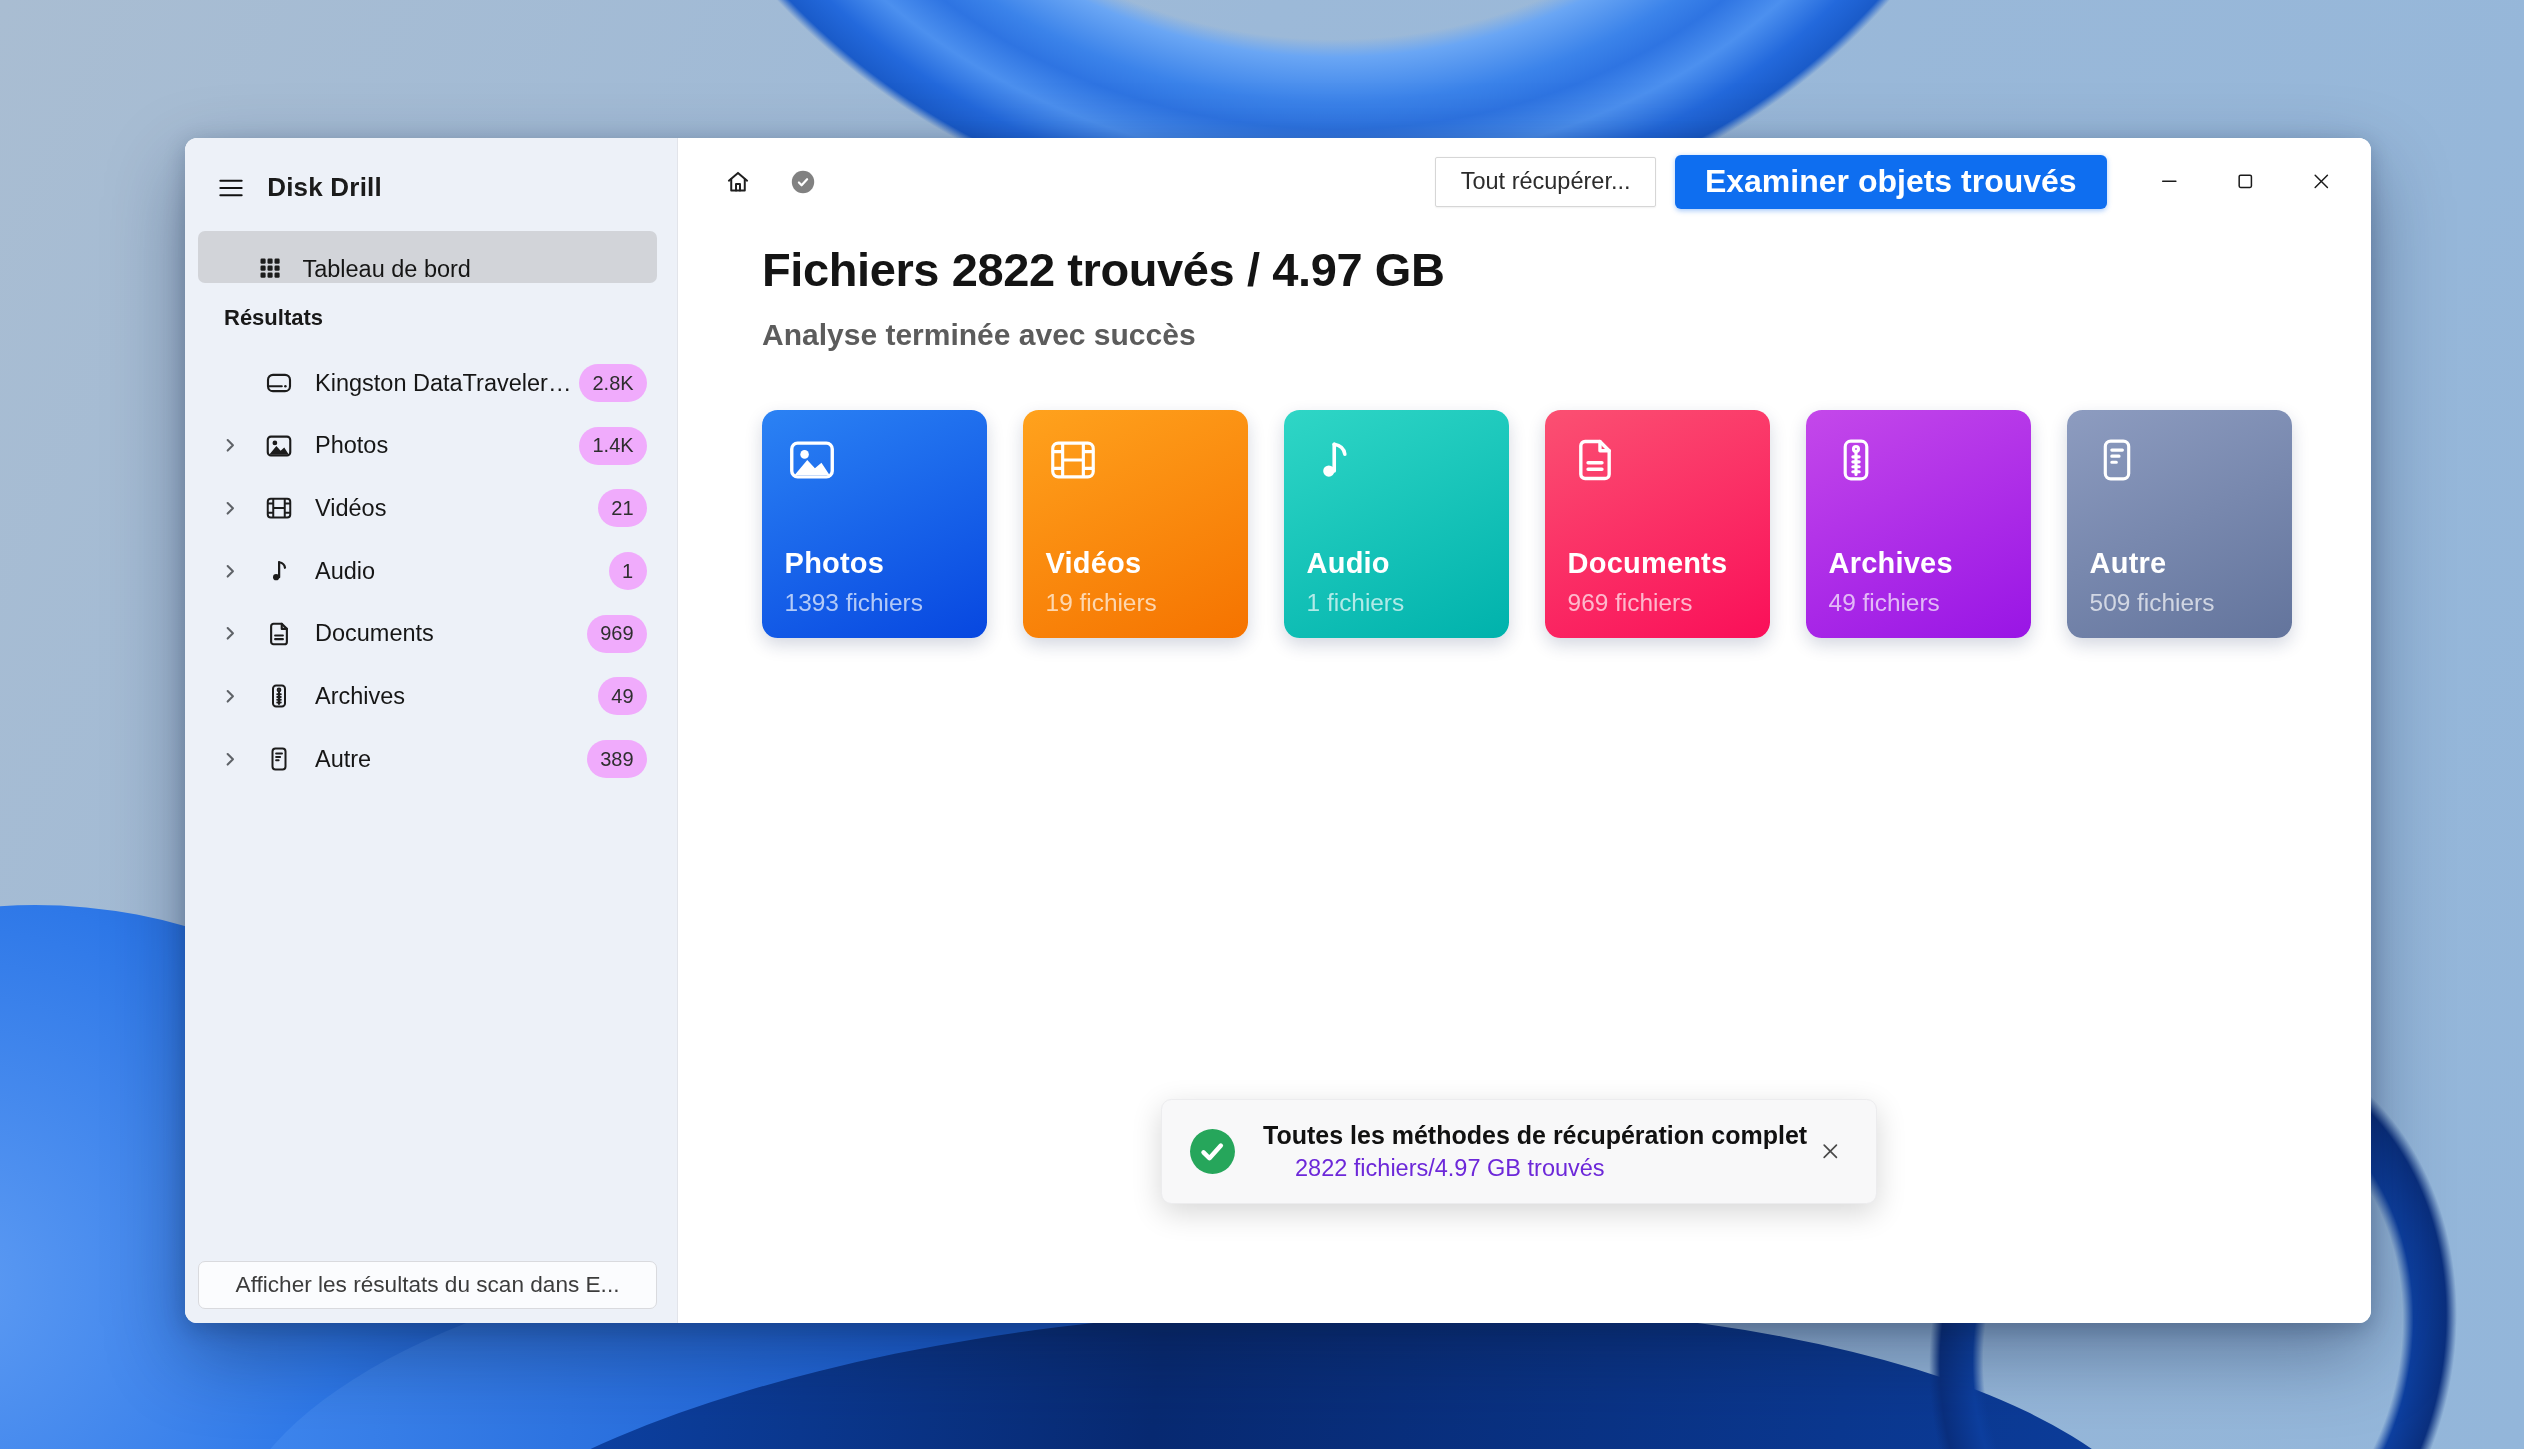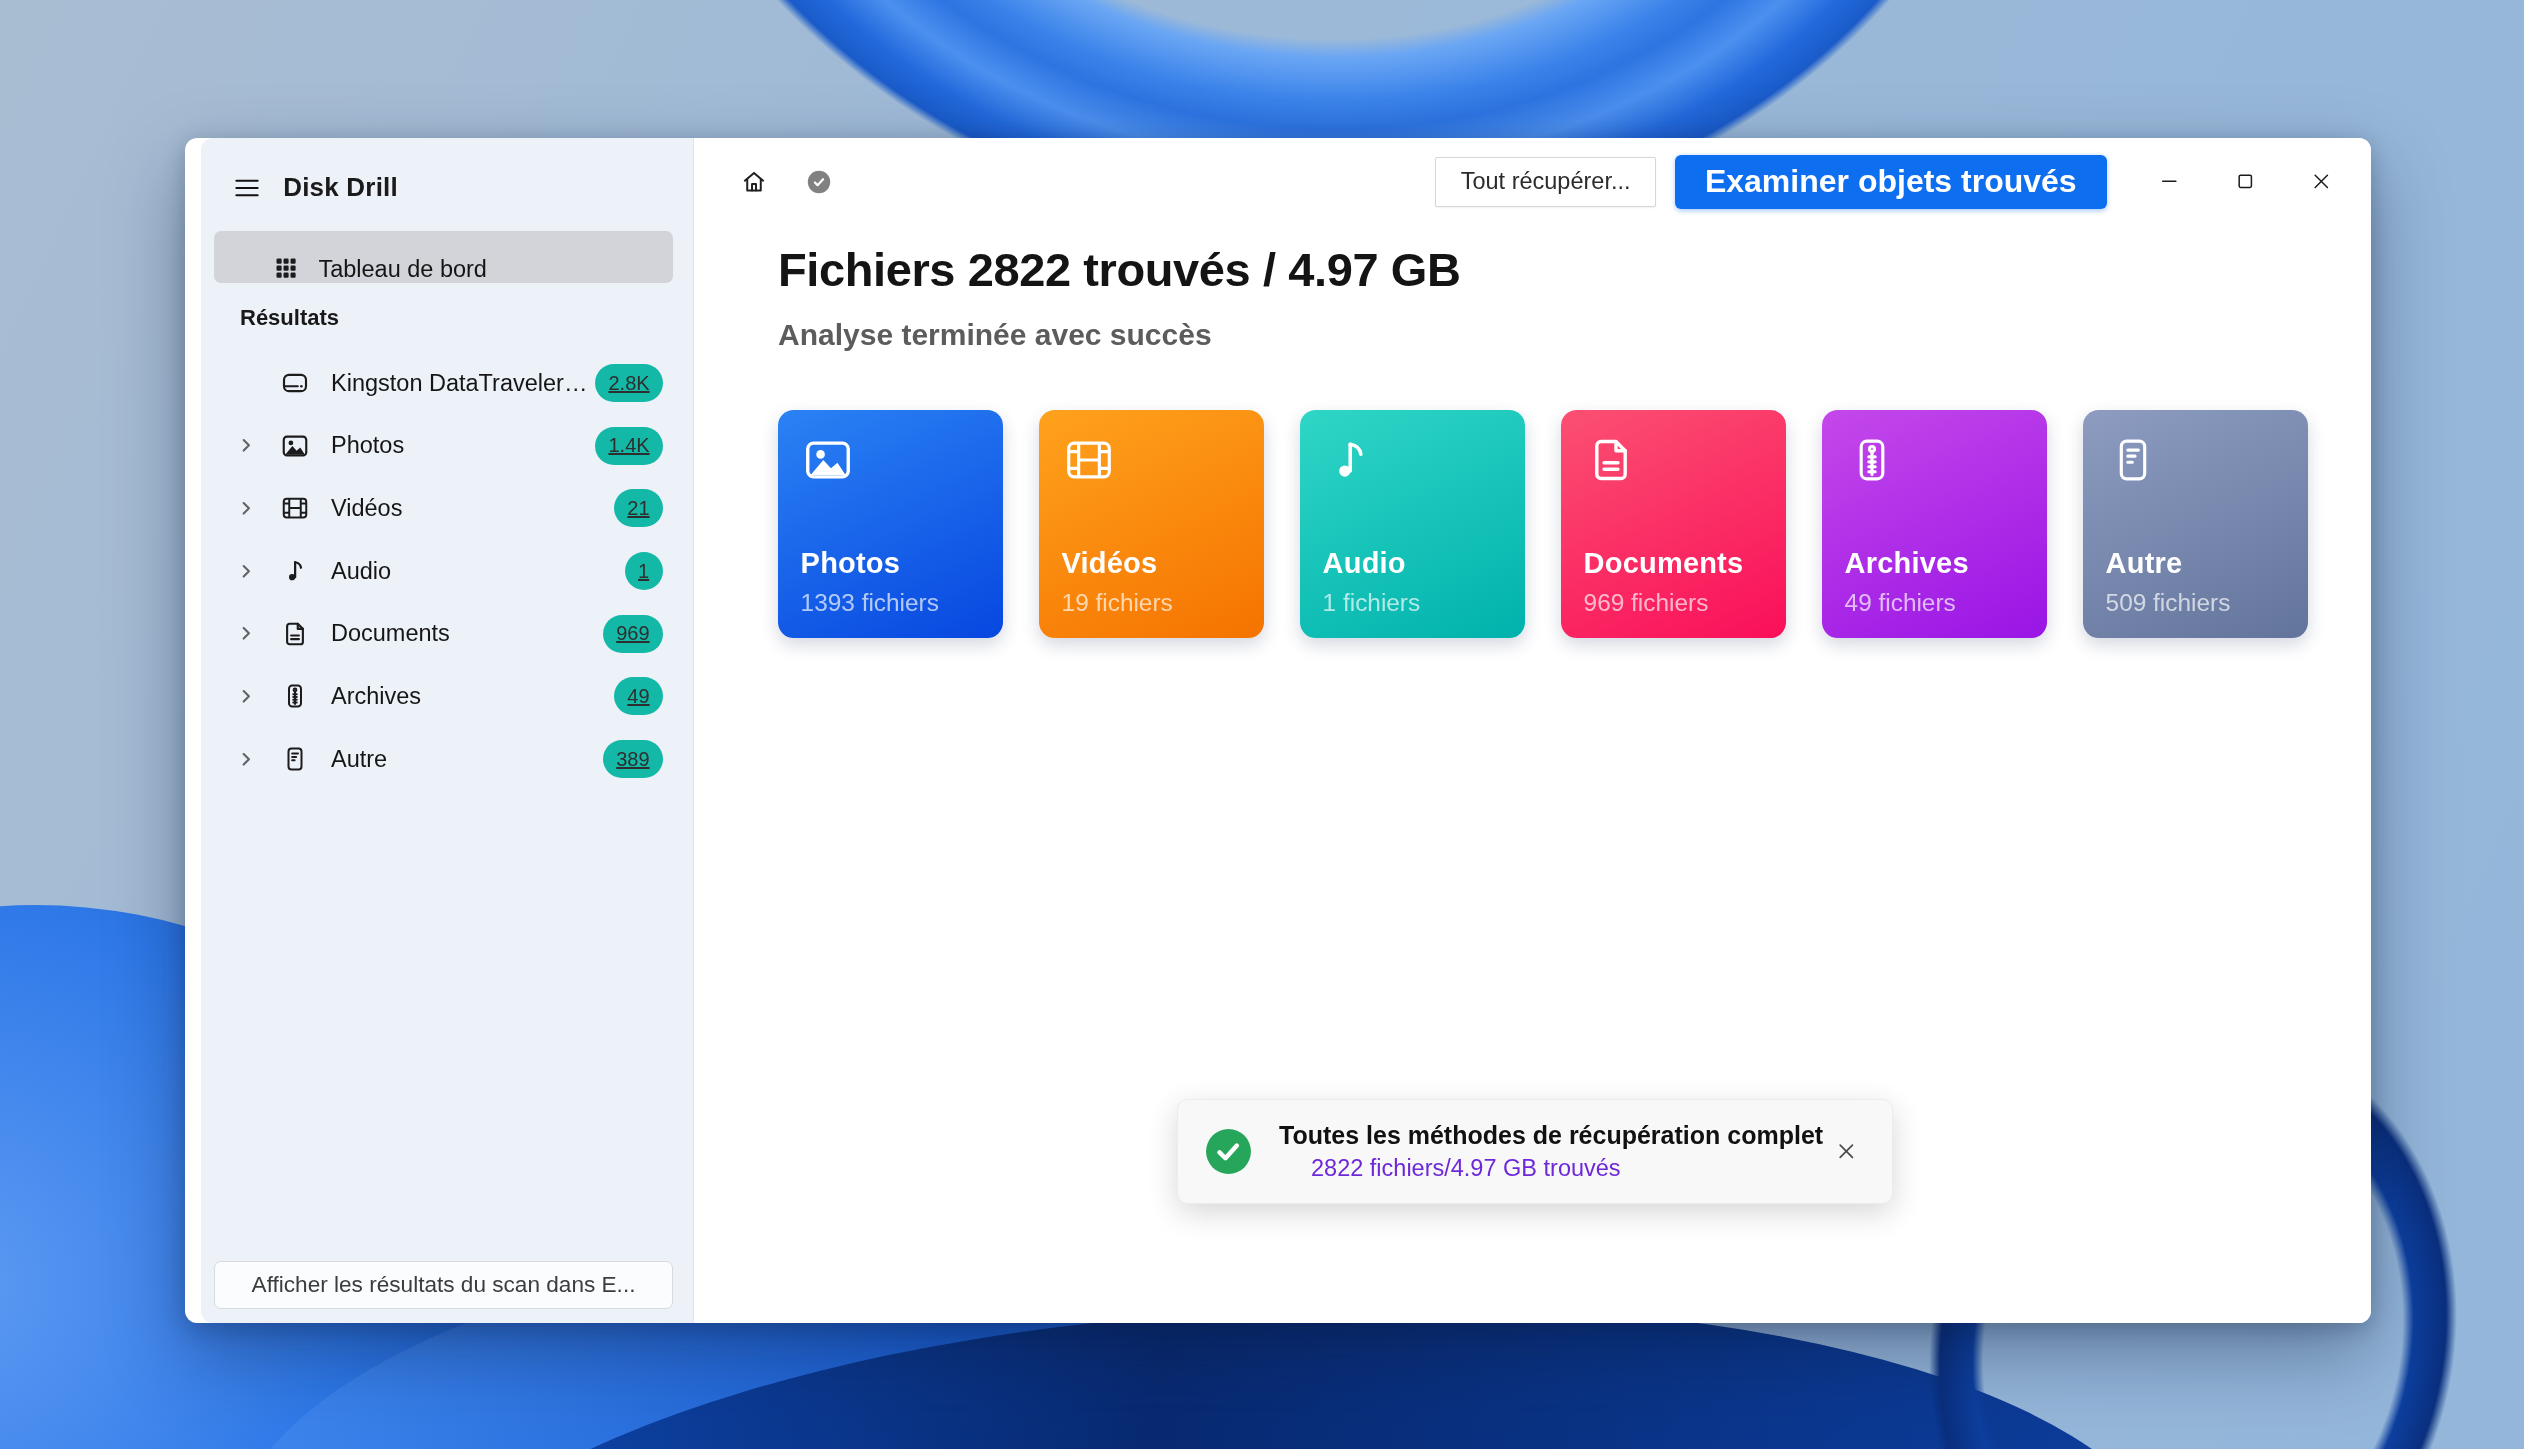--- a/index.html
+++ b/index.html
@@ -41,42 +41,42 @@
   
   .window{
     position:absolute;left:185px;top:138px;width:2186px;height:1185px;
     border-radius:12.2px;display:flex;z-index:10;
     box-shadow:0 31px 78px rgba(10,25,60,.38), 0 5.2px 21px rgba(10,25,60,.22);
     background:#fff;
   }
   
   .sidebar{
     width:492px;min-width:492px;background:#edf1f8;position:relative;
-    border-radius:12.2px 0 0 12.2px;border-right:0.9px solid #e2e4ea;margin-left:16px;
+    border-radius:12.2px 0 0 12.2px;border-right:0.9px solid #e2e4ea;
   }
   .sb-header{position:absolute;left:21px;top:148px;top:22.6px;display:flex;align-items:center;height:54px;}
   .hamburger{width:49px;height:49px;display:flex;align-items:center;justify-content:center;border-radius:7px;cursor:pointer;}
   .sb-title{margin-left:12.2px;font-size:26px;font-weight:700;color:#1b1b1b;letter-spacing:0.2px;}
   .dash-row{
     position:absolute;left:13px;top:93px;width:459px;height:52px;border-radius:7px;
     background:#d2d4d9;display:flex;align-items:flex-end;cursor:pointer;
   }
   .dash-row .dicon{margin-left:57px;width:30px;height:30px;color:#222;}
   .dash-row .dlabel{margin-left:17.4px;font-size:23.5px;color:#151515;}
   .sb-section{position:absolute;left:39px;top:167px;font-size:22px;font-weight:700;color:#191919;}
   .sb-list{position:absolute;left:13px;top:218px;width:459px;display:flex;flex-direction:column;gap:8.7px;}
   .srow{height:54px;display:flex;align-items:center;border-radius:7px;cursor:pointer;position:relative;}
   .chev{width:26px;height:26px;margin-left:19px;color:#5f6368;display:flex;align-items:center;justify-content:center;}
   .chev svg{width:22.6px;height:22.6px;}
   .sicon{width:30px;height:30px;margin-left:21px;color:#1c1c1c;}
   .slabel{margin-left:21px;font-size:23.5px;color:#161616;white-space:nowrap;overflow:hidden;text-overflow:ellipsis;max-width:261px;}
   .sbadge{
     margin-left:auto;margin-right:10.4px;height:38px;min-width:38px;border-radius:19px;
-    background:#14b8a6;color:#2e2e2e;font-size:20px;display:flex;align-items:center;justify-content:center;
-    padding:0 13px;box-sizing:border-box;text-decoration:underline;
+    background:#f0abfc;color:#2e2e2e;font-size:20px;display:flex;align-items:center;justify-content:center;
+    padding:0 13px;box-sizing:border-box;
   }
   .sb-footer{
     position:absolute;left:13px;bottom:14px;width:459px;height:48px;border-radius:7px;
     background:#fbfcfe;border:0.9px solid #d9dade;box-sizing:border-box;
     display:flex;align-items:center;justify-content:center;
     font-size:22.6px;color:#3c3c3c;cursor:pointer;white-space:nowrap;overflow:hidden;
   }
   
   .main{flex:1;position:relative;background:#fff;border-radius:0 12.2px 12.2px 0;}
   .toolbar{position:absolute;top:12.2px;left:0;right:0;height:63px;display:flex;align-items:center;padding:0 24.4px 0 38px;}

